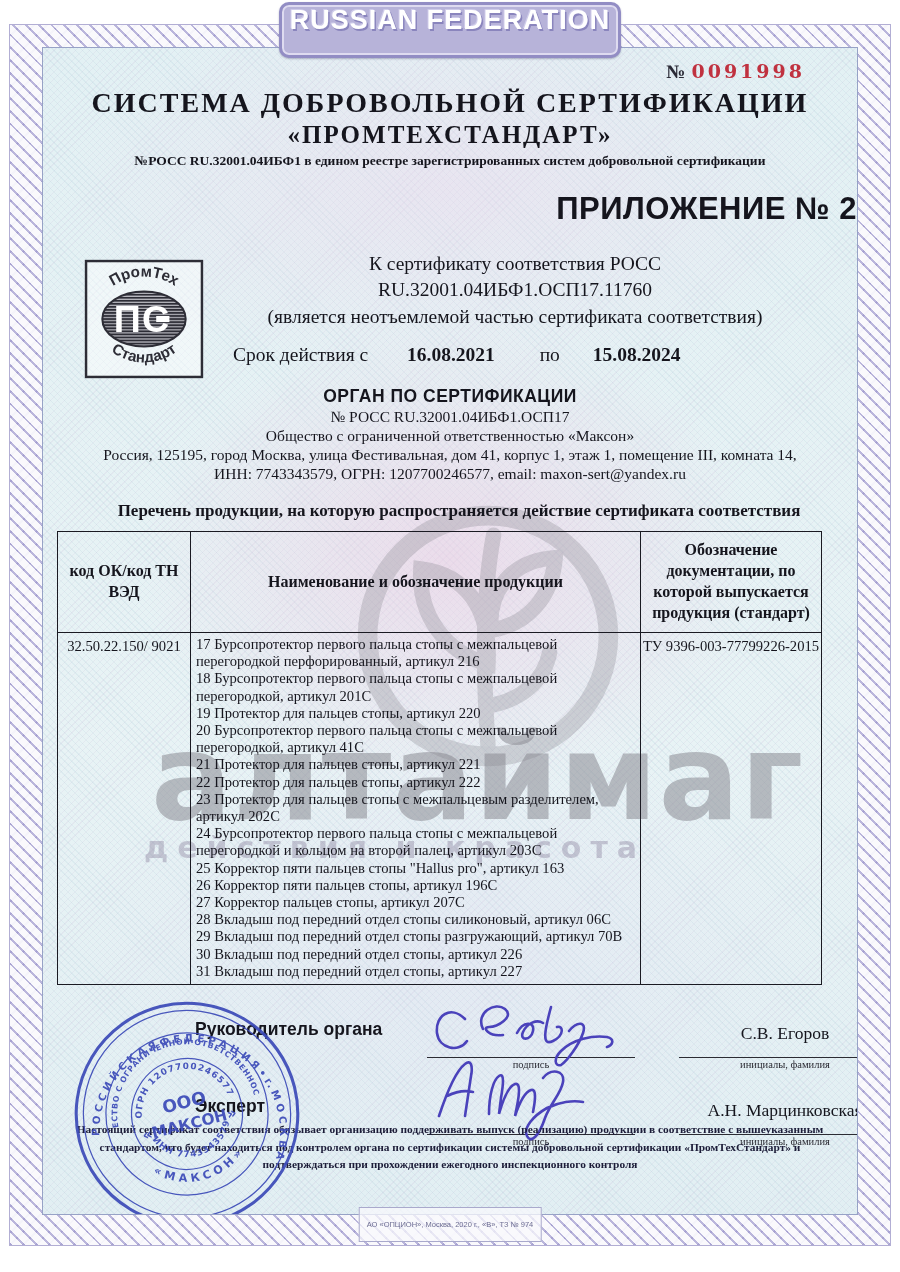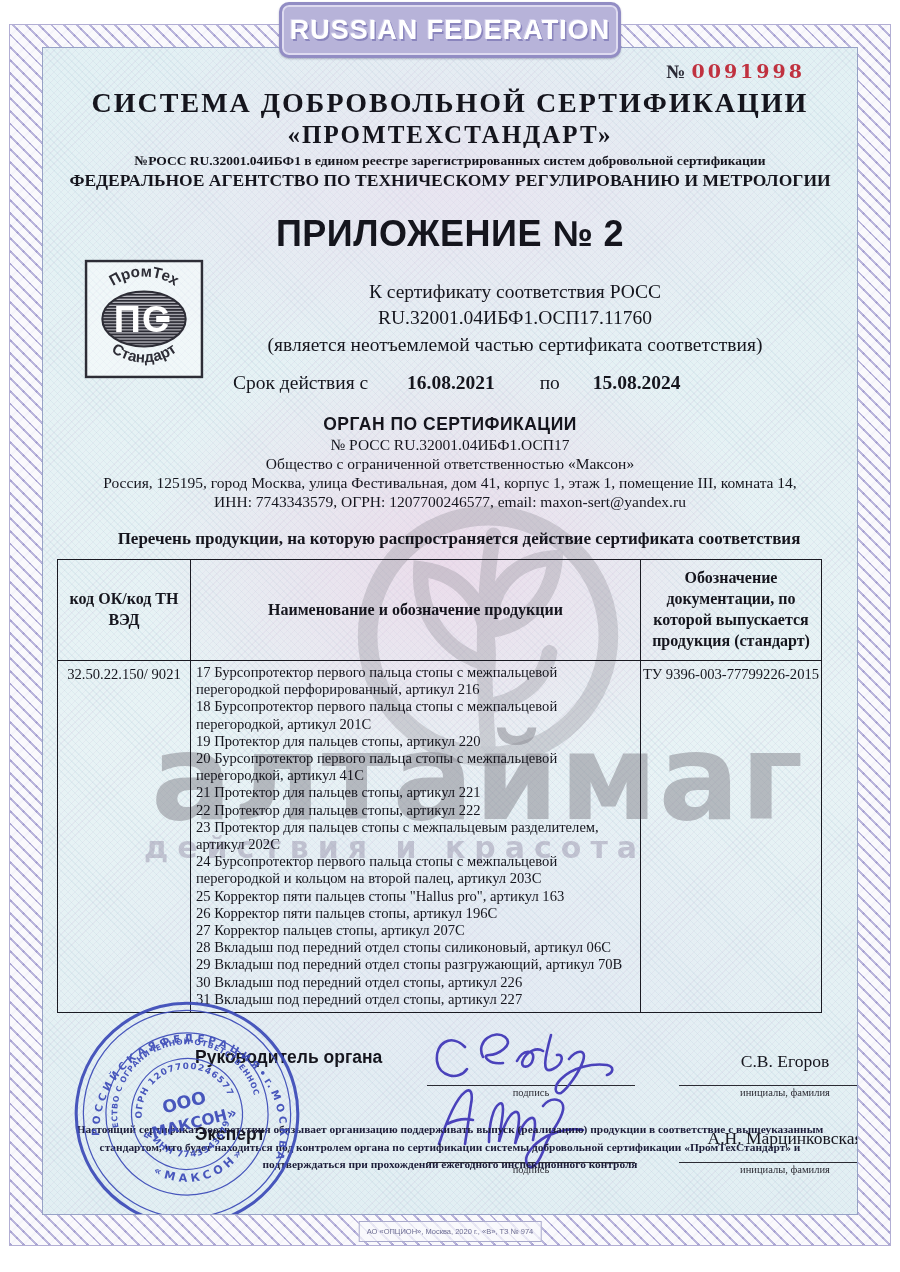--- a/index.html
+++ b/index.html
@@ -30,34 +30,34 @@
   .wm-logo{position:absolute;left:305px;top:448px;width:280px;height:280px;opacity:.33;}
   .wm-brand{position:absolute;left:108px;top:660px;font-family:"DejaVu Sans",sans-serif;
     font-weight:bold;font-size:120px;letter-spacing:1px;color:#87878f;opacity:.52;}
   .wm-tag{position:absolute;left:0;right:110px;top:782px;text-align:center;
     font-family:"DejaVu Sans",sans-serif;font-weight:bold;font-size:30px;letter-spacing:9px;
     color:#948da6;opacity:.45;}
   
   .badge{position:absolute;left:50%;top:2px;transform:translateX(-50%);z-index:6;
     width:336px;height:50px;background:#b7b3d9;border:3px solid #928dc4;border-radius:10px;
     box-shadow:inset 0 0 0 2px #dedbf0, 0 1px 2px rgba(80,80,120,.4);
-    display:flex;align-items:center;justify-content:center;}
+    display:flex;justify-content:center;}
   .badge span{font-family:"Liberation Sans",sans-serif;font-weight:bold;font-size:27px;
     letter-spacing:1px;color:#fff;text-shadow:1.5px 1.5px 0 #8a85bd, -1px -1px 0 #cfccea;}
   
   .doc-number{margin:12px 52px 0 0;text-align:right;font-size:19px;}
   .doc-number .pfx{color:#2a2a36;font-weight:bold;margin-right:6px;}
   .doc-number .num{color:#c0313f;font-weight:bold;letter-spacing:3px;font-family:"DejaVu Serif",serif;}
   .t1{margin-top:4px;text-align:center;font-weight:bold;font-size:28px;letter-spacing:2px;}
   .t2{margin-top:2px;text-align:center;font-weight:bold;font-size:25px;letter-spacing:2px;}
   .t3{margin-top:4px;text-align:center;font-weight:bold;font-size:13.5px;}
   .t4{margin-top:1px;text-align:center;font-weight:bold;font-size:17.5px;}
   
-  .annex-title{margin-top:22px;text-align:center;font-family:"Liberation Sans",sans-serif;
-    font-weight:bold;font-size:36px;letter-spacing:.5px;}
+  .annex-title{margin-top:22px;text-align:right;font-family:"Liberation Sans",sans-serif;
+    font-weight:bold;font-size:31px;letter-spacing:.5px;}
   .ptc-logo{position:absolute;left:40px;top:198px;width:122px;height:122px;}
   .annex-lines{margin:24px 60px 0 190px;font-size:19.5px;line-height:1.35;text-align:center;}
   .validity{margin:14px 60px 0 190px;font-size:19.5px;}
   .validity .dt{font-weight:bold;}
   .validity .lbl{margin-right:34px;}
   .validity .sep{margin:0 28px 0 40px;}
   
   .org-h{margin-top:20px;text-align:center;font-family:"Liberation Sans",sans-serif;
     font-weight:bold;font-size:17.5px;letter-spacing:.5px;}
   .org-l{margin-top:1px;text-align:center;font-size:15.5px;}
@@ -85,21 +85,21 @@
   .cap{margin-top:1px;text-align:center;font-size:10.5px;color:#2b2b33;}
   .name-cell .nm{font-size:17.5px;text-align:center;padding-bottom:13px;border-bottom:1.5px solid #2b2b33;}
   
   .stamp{position:absolute;left:26px;top:948px;width:236px;height:236px;z-index:4;
     transform:rotate(-14deg);opacity:.92;}
   
   .disclaimer{position:absolute;left:28px;right:28px;bottom:40px;z-index:2;
     text-align:center;font-weight:bold;font-size:11.4px;line-height:1.55;color:#1c1c38;}
   .print-info{position:absolute;left:50%;bottom:3px;transform:translateX(-50%);z-index:7;
     font-family:"Liberation Sans",sans-serif;font-size:7.5px;color:#6c6c92;
-    background:rgba(248,248,252,.75);border:1px solid #a9a9cc;padding:5px 7px;white-space:nowrap;}
+    background:rgba(248,248,252,.75);border:1px solid #a9a9cc;padding:12px 7px;white-space:nowrap;}
 </style>
 </head>
 <body>
 
 <div class="page">
 
   <div class="badge">
     <span>RUSSIAN FEDERATION</span>
   </div>
 
@@ -123,21 +123,20 @@
       </div>
 
       <div class="content">
         <div class="doc-number">
           <span class="pfx">№</span><span class="num">0091998</span>
         </div>
 
         <div class="t1">СИСТЕМА ДОБРОВОЛЬНОЙ СЕРТИФИКАЦИИ</div>
         <div class="t2">«ПРОМТЕХСТАНДАРТ»</div>
         <div class="t3">№РОСС RU.32001.04ИБФ1 в едином реестре зарегистрированных систем добровольной сертификации</div>
-        <div class="t4">ФЕДЕРАЛЬНОЕ АГЕНТСТВО ПО ТЕХНИЧЕСКОМУ РЕГУЛИРОВАНИЮ И МЕТРОЛОГИИ</div>
 
         <div class="annex-title">ПРИЛОЖЕНИЕ № 2</div>
 
         <svg class="ptc-logo" viewBox="0 0 120 120">
           <defs>
             <pattern id="hatch" width="3" height="3" patternUnits="userSpaceOnUse">
               <rect width="3" height="3" fill="#2d2d36"></rect>
               <line x1="0" y1="1.6" x2="3" y2="1.6" stroke="#e9e9f0" stroke-width="0.9"></line>
             </pattern>
             <path id="lgTop" d="M14 44 A54 54 0 0 1 106 44"></path>

